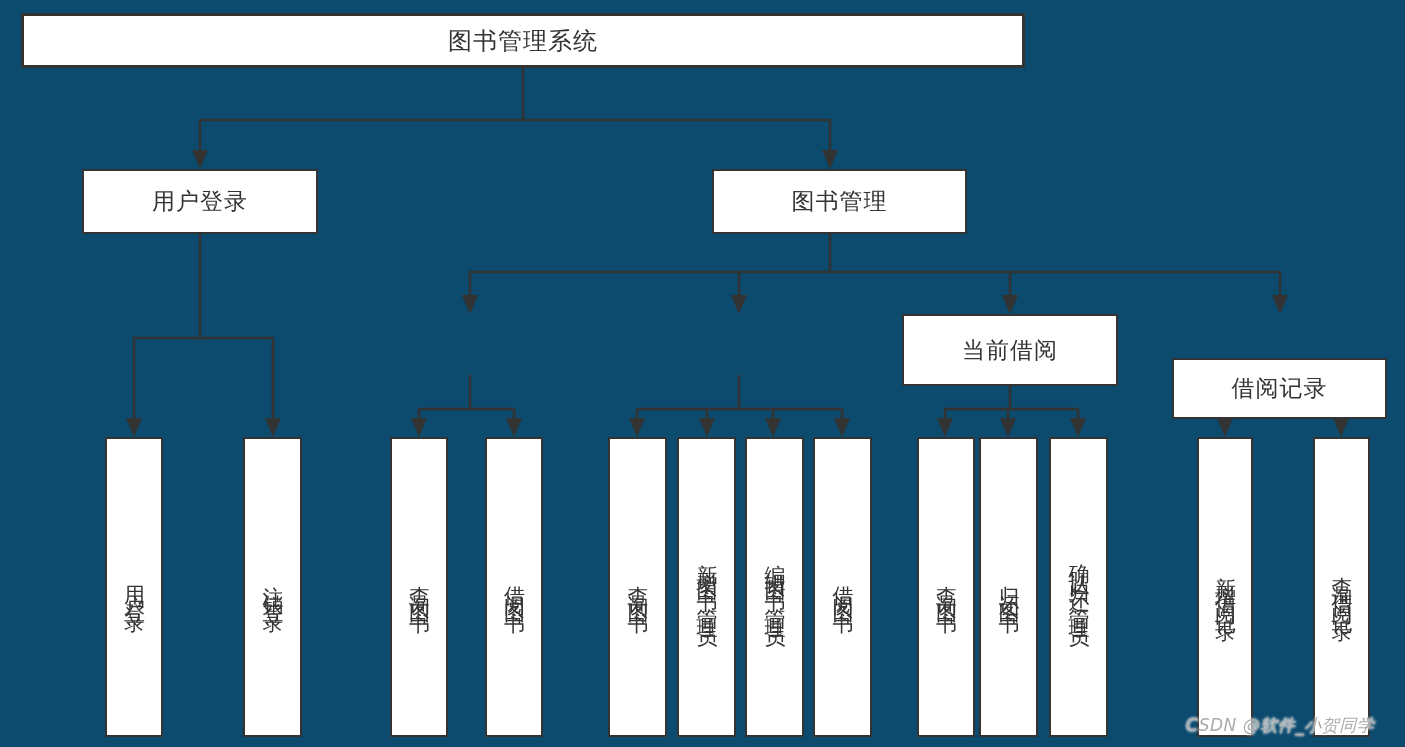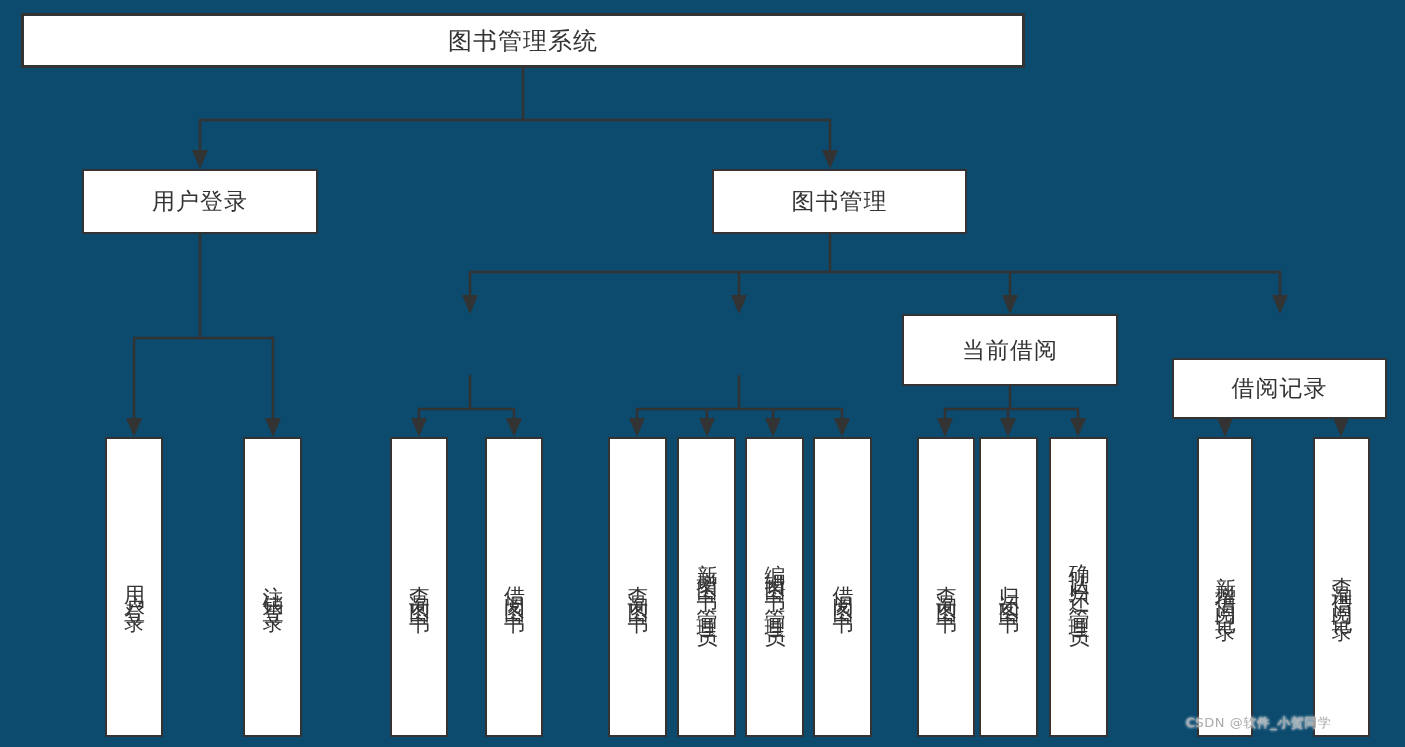--- a/index.html
+++ b/index.html
@@ -47,26 +47,27 @@
     writing-mode: vertical-rl;
     text-orientation: mixed;
     font-size: 21px;
     letter-spacing: 9px;
     line-height: 1;
   }
   .watermark {
     position: absolute;
     left: 1186px;
     top: 714px;
-    font-size: 13px;
+    font-size: 17px;
     color: #ababab;
     white-space: nowrap;
     letter-spacing: 0.5px;
     text-shadow: 0 0 3px #ffffff, 0 0 3px #ffffff;
     z-index: 5;
+    font-style: italic;
   }
 </style>
 </head>
 <body>
 
 <div class="stage">
 
   <svg class="connectors" viewBox="0 0 1405 747" xmlns="http://www.w3.org/2000/svg">
     <g stroke="#333333" stroke-width="2.5" fill="none">
 

